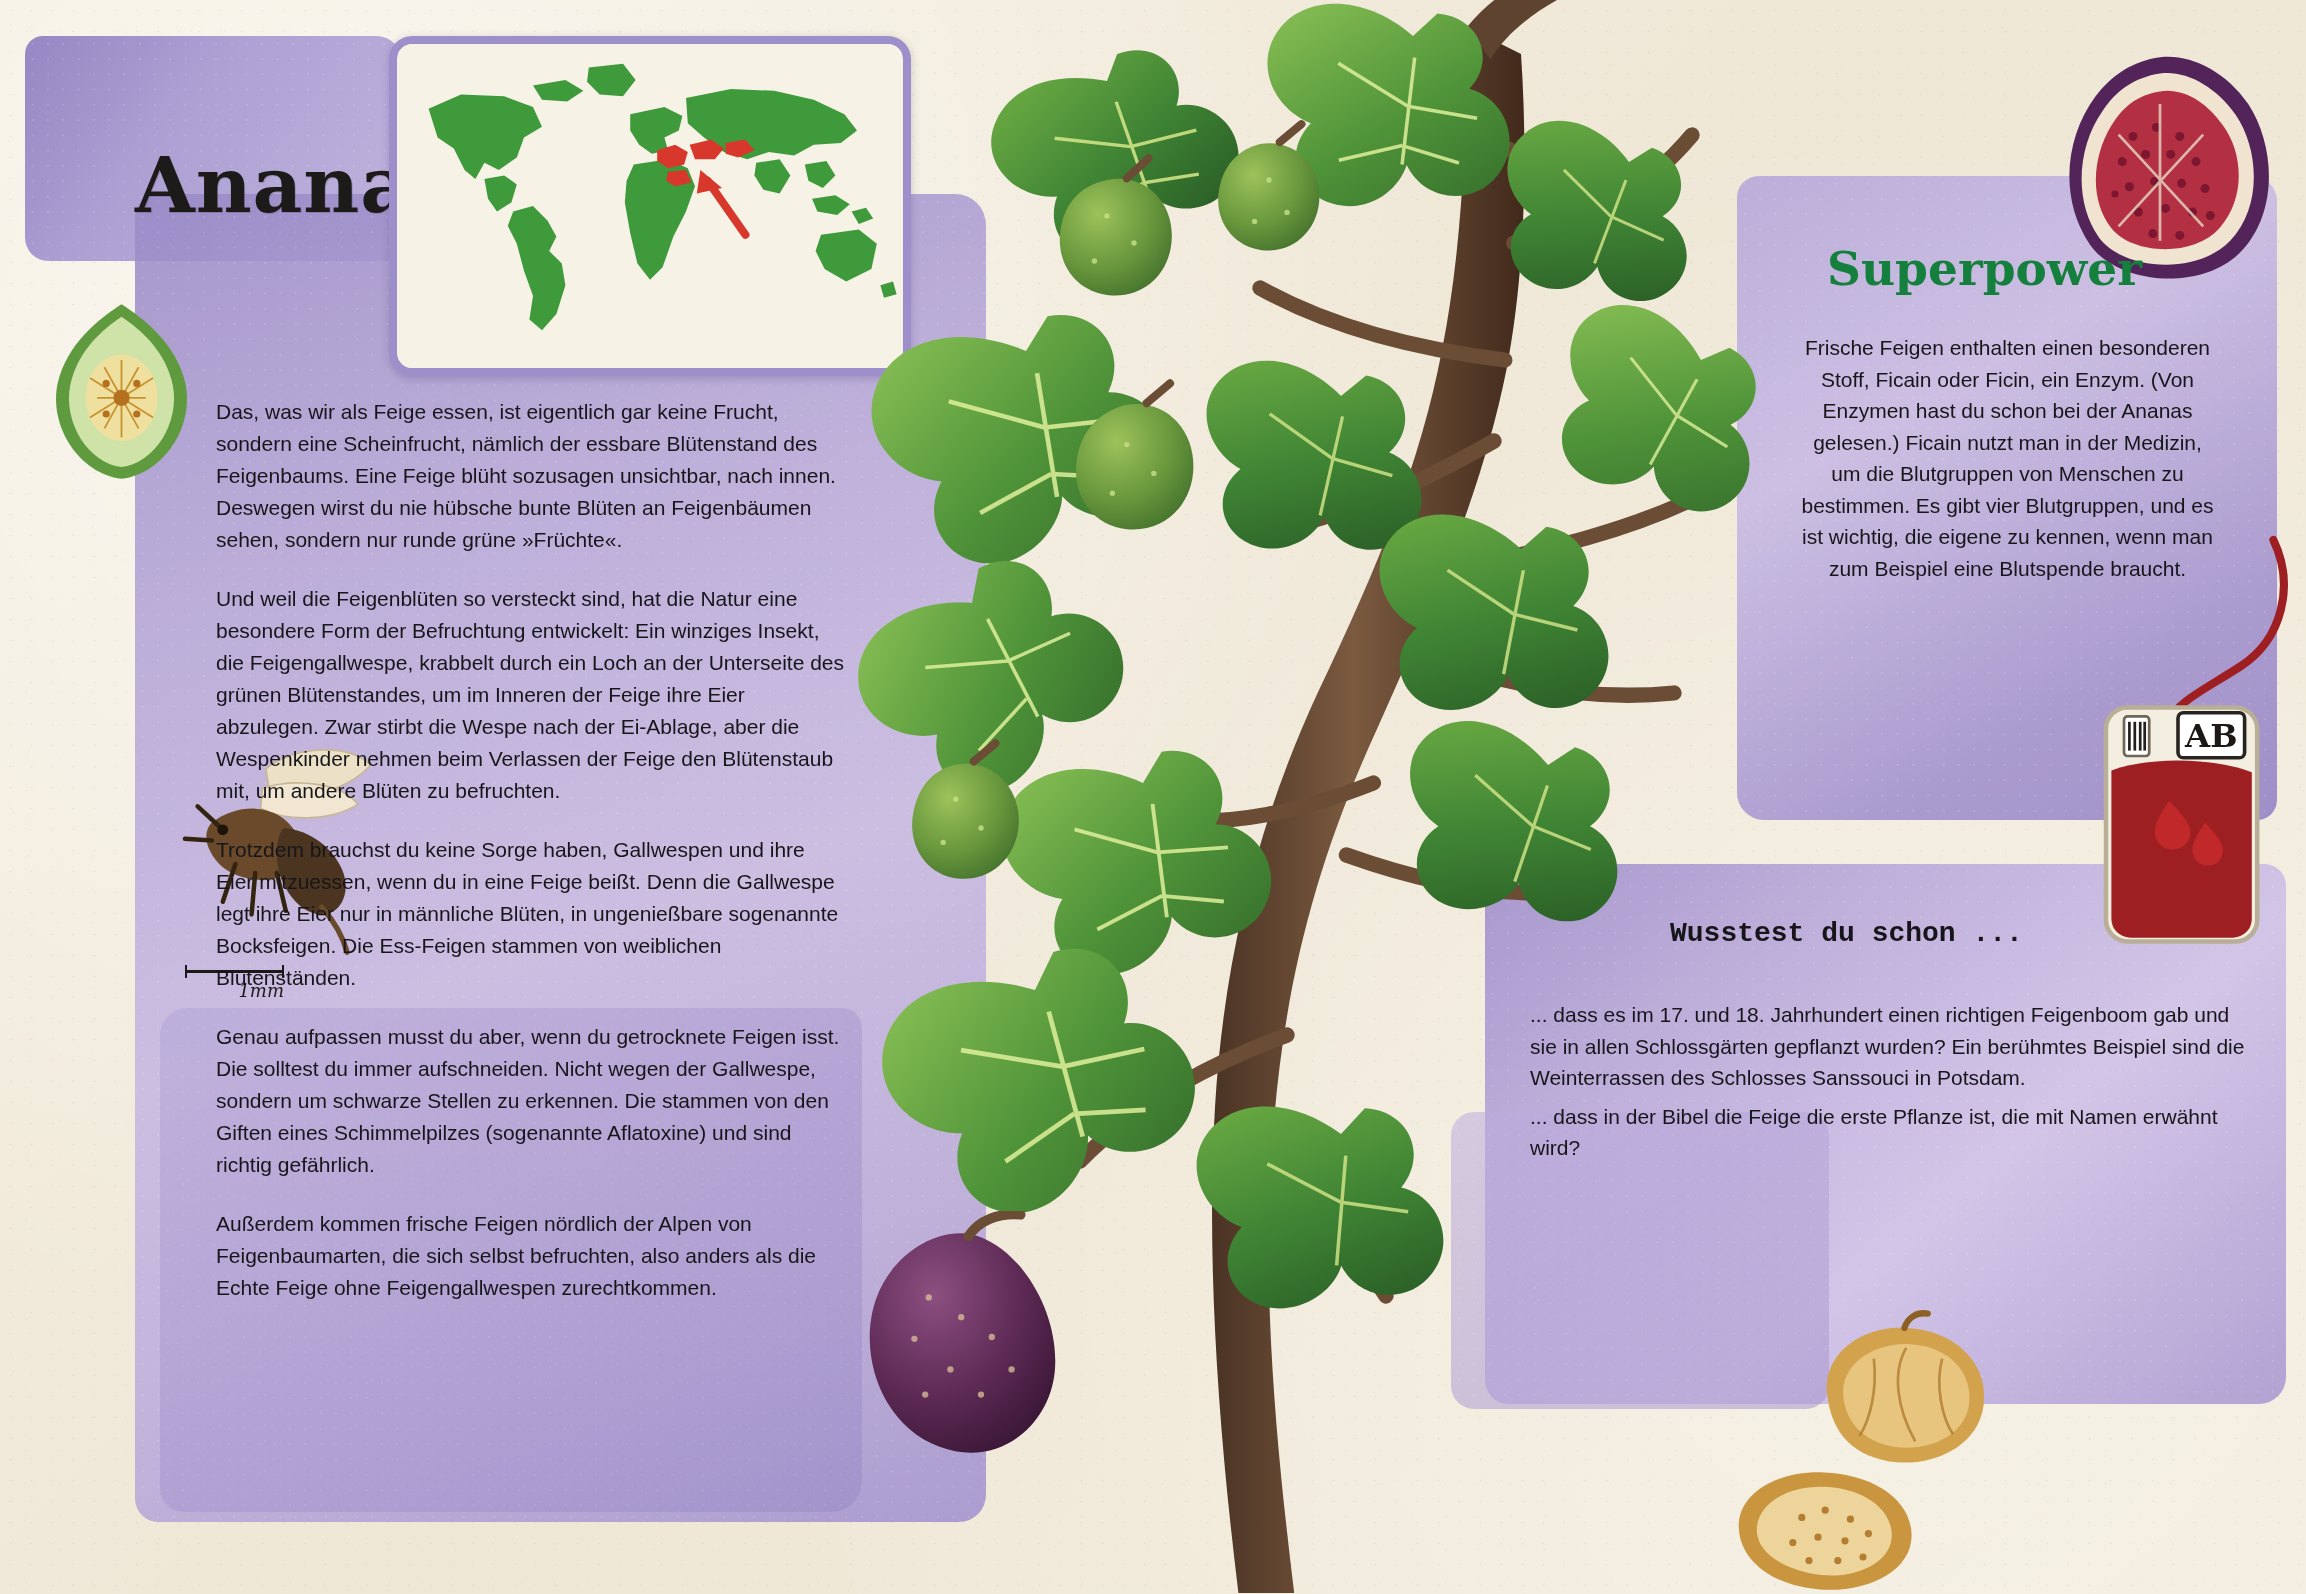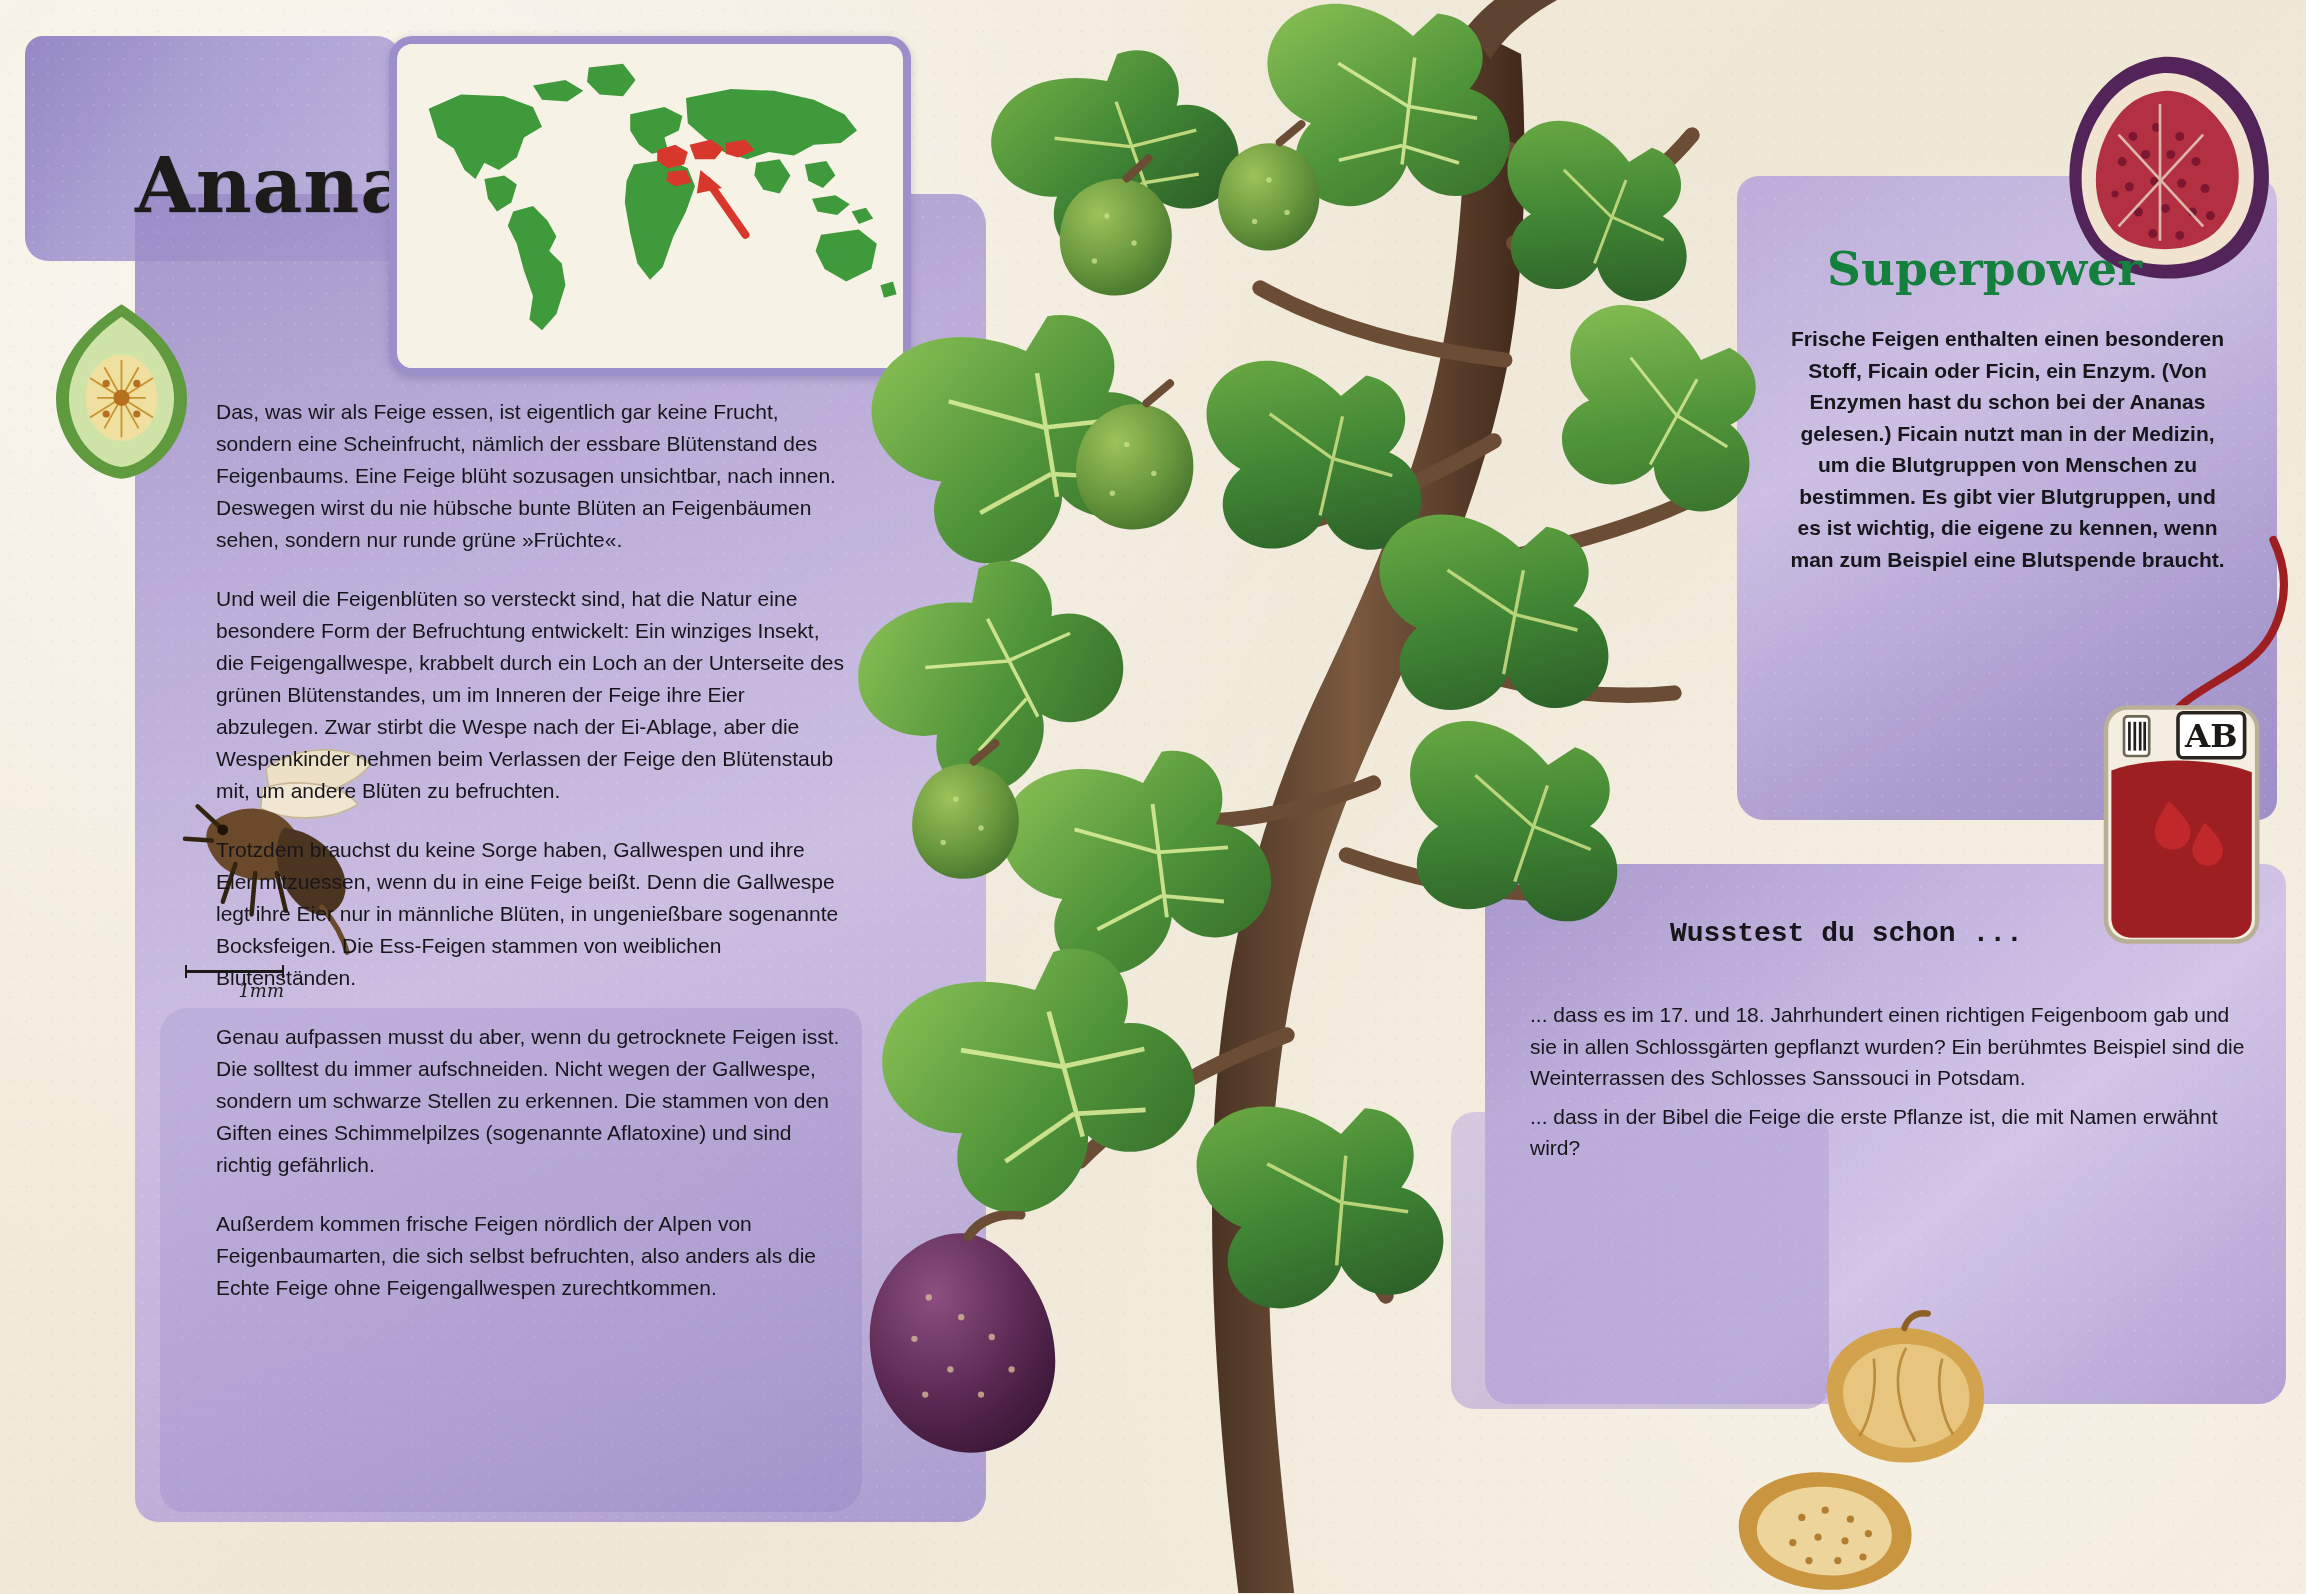--- a/index.html
+++ b/index.html
@@ -133,21 +133,21 @@
     font-weight: 700;
     font-size: 47px;
     color: #15803d;
   }
   #super-text {
     left: 1787px; top: 320px; width: 441px;
     text-align: center;
     font-size: 21px;
     line-height: 31.5px;
   }
-  #super-text p { margin: 3px; font-weight: bold; }
+  #super-text p { margin: 12px; }
 
   #know-head {
     position: absolute;
     left: 1670px; top: 918px;
     font-family: Liberation Mono, monospace;
     font-weight: 700;
     font-size: 28px;
     color: #16151a;
   }
   #know-text {

